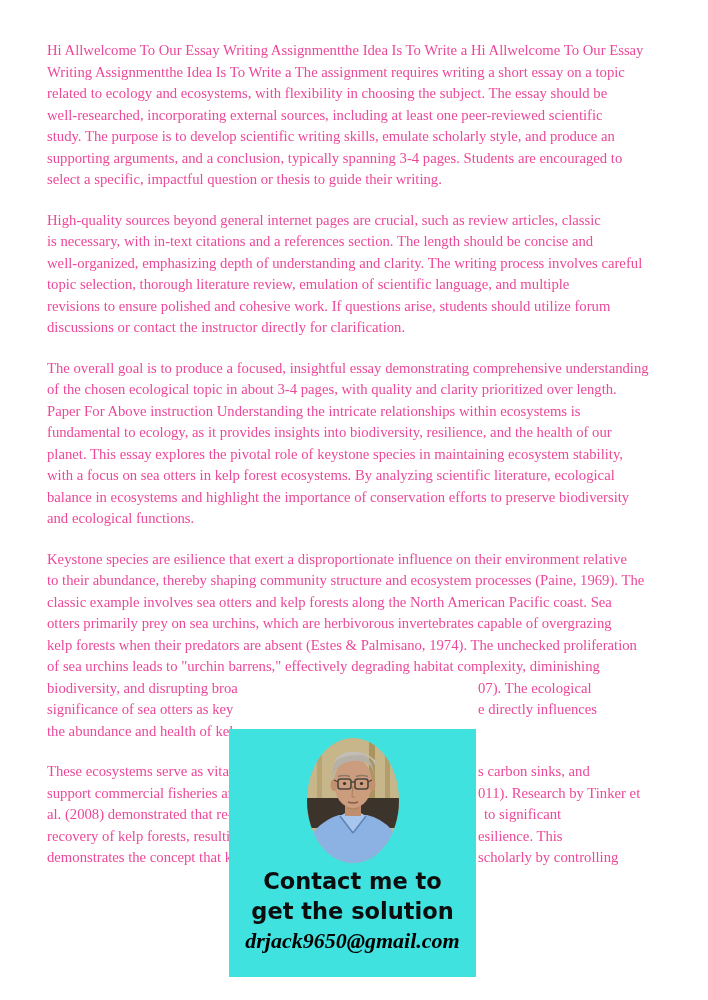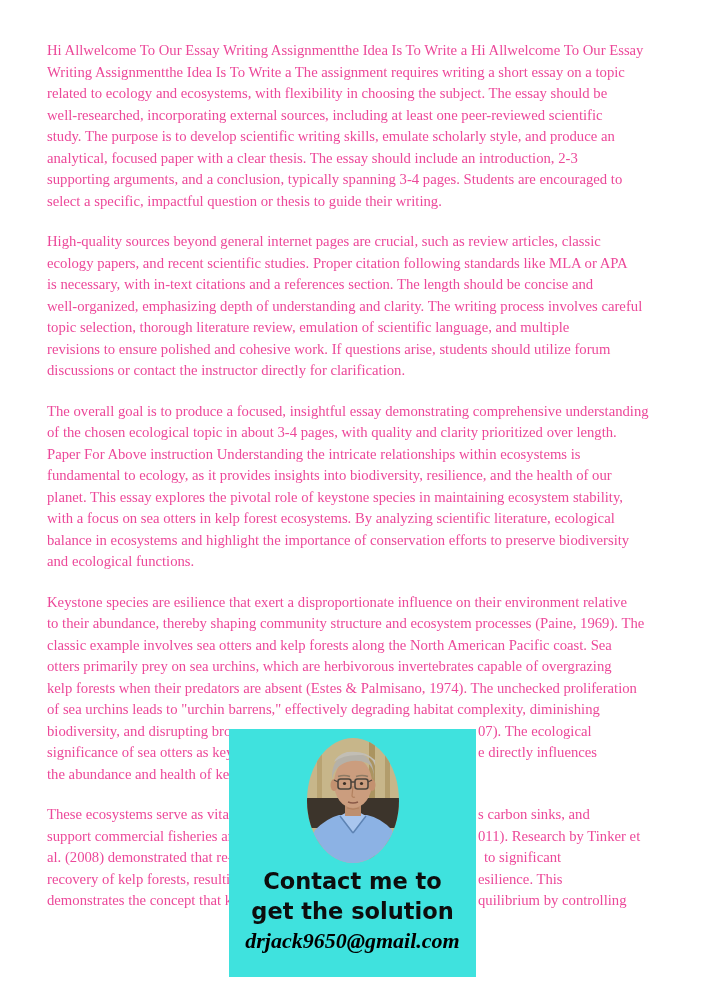--- a/index.html
+++ b/index.html
@@ -43,28 +43,26 @@
 <body style="background: rgb(255, 255, 255);">
 
 <div class="doc">
 
   <div class="para">
     <div class="ln">Hi Allwelcome To Our Essay Writing Assignmentthe Idea Is To Write a Hi Allwelcome To Our Essay</div>
     <div class="ln">Writing Assignmentthe Idea Is To Write a The assignment requires writing a short essay on a topic</div>
     <div class="ln">related to ecology and ecosystems, with flexibility in choosing the subject. The essay should be</div>
     <div class="ln">well-researched, incorporating external sources, including at least one peer-reviewed scientific</div>
     <div class="ln">study. The purpose is to develop scientific writing skills, emulate scholarly style, and produce an</div>
-    <div class="ln">analytical, focused paper with a clear thesis. The essay should include an introduction, 2-3</div>
     <div class="ln">supporting arguments, and a conclusion, typically spanning 3-4 pages. Students are encouraged to</div>
     <div class="ln">select a specific, impactful question or thesis to guide their writing.</div>
   </div>
 
   <div class="para">
     <div class="ln">High-quality sources beyond general internet pages are crucial, such as review articles, classic</div>
-    <div class="ln">ecology papers, and recent scientific studies. Proper citation following standards like MLA or APA</div>
     <div class="ln">is necessary, with in-text citations and a references section. The length should be concise and</div>
     <div class="ln">well-organized, emphasizing depth of understanding and clarity. The writing process involves careful</div>
     <div class="ln">topic selection, thorough literature review, emulation of scientific language, and multiple</div>
     <div class="ln">revisions to ensure polished and cohesive work. If questions arise, students should utilize forum</div>
     <div class="ln">discussions or contact the instructor directly for clarification.</div>
   </div>
 
   <div class="para">
     <div class="ln">The overall goal is to produce a focused, insightful essay demonstrating comprehensive understanding</div>
     <div class="ln">of the chosen ecological topic in about 3-4 pages, with quality and clarity prioritized over length.</div>
@@ -109,21 +107,21 @@
     <div class="ln split">
       <span>al. (2008) demonstrated that re-</span>
       <span class="rf sp">to significant</span>
     </div>
     <div class="ln split">
       <span>recovery of kelp forests, resultin</span>
       <span class="rf">esilience. This</span>
     </div>
     <div class="ln split">
       <span>demonstrates the concept that ke</span>
-      <span class="rf">quilibrium by controlling</span>
+      <span class="rf">scholarly by controlling</span>
     </div>
   </div>
 
 </div>
 
 <div class="overlay" style="background: rgb(63, 226, 222);">
   <svg class="photo" viewBox="0 0 92 125" xmlns="http://www.w3.org/2000/svg">
     <defs>
       <clipPath id="ovalClip">
           <ellipse cx="46" cy="62.5" rx="46" ry="62.5"></ellipse>

